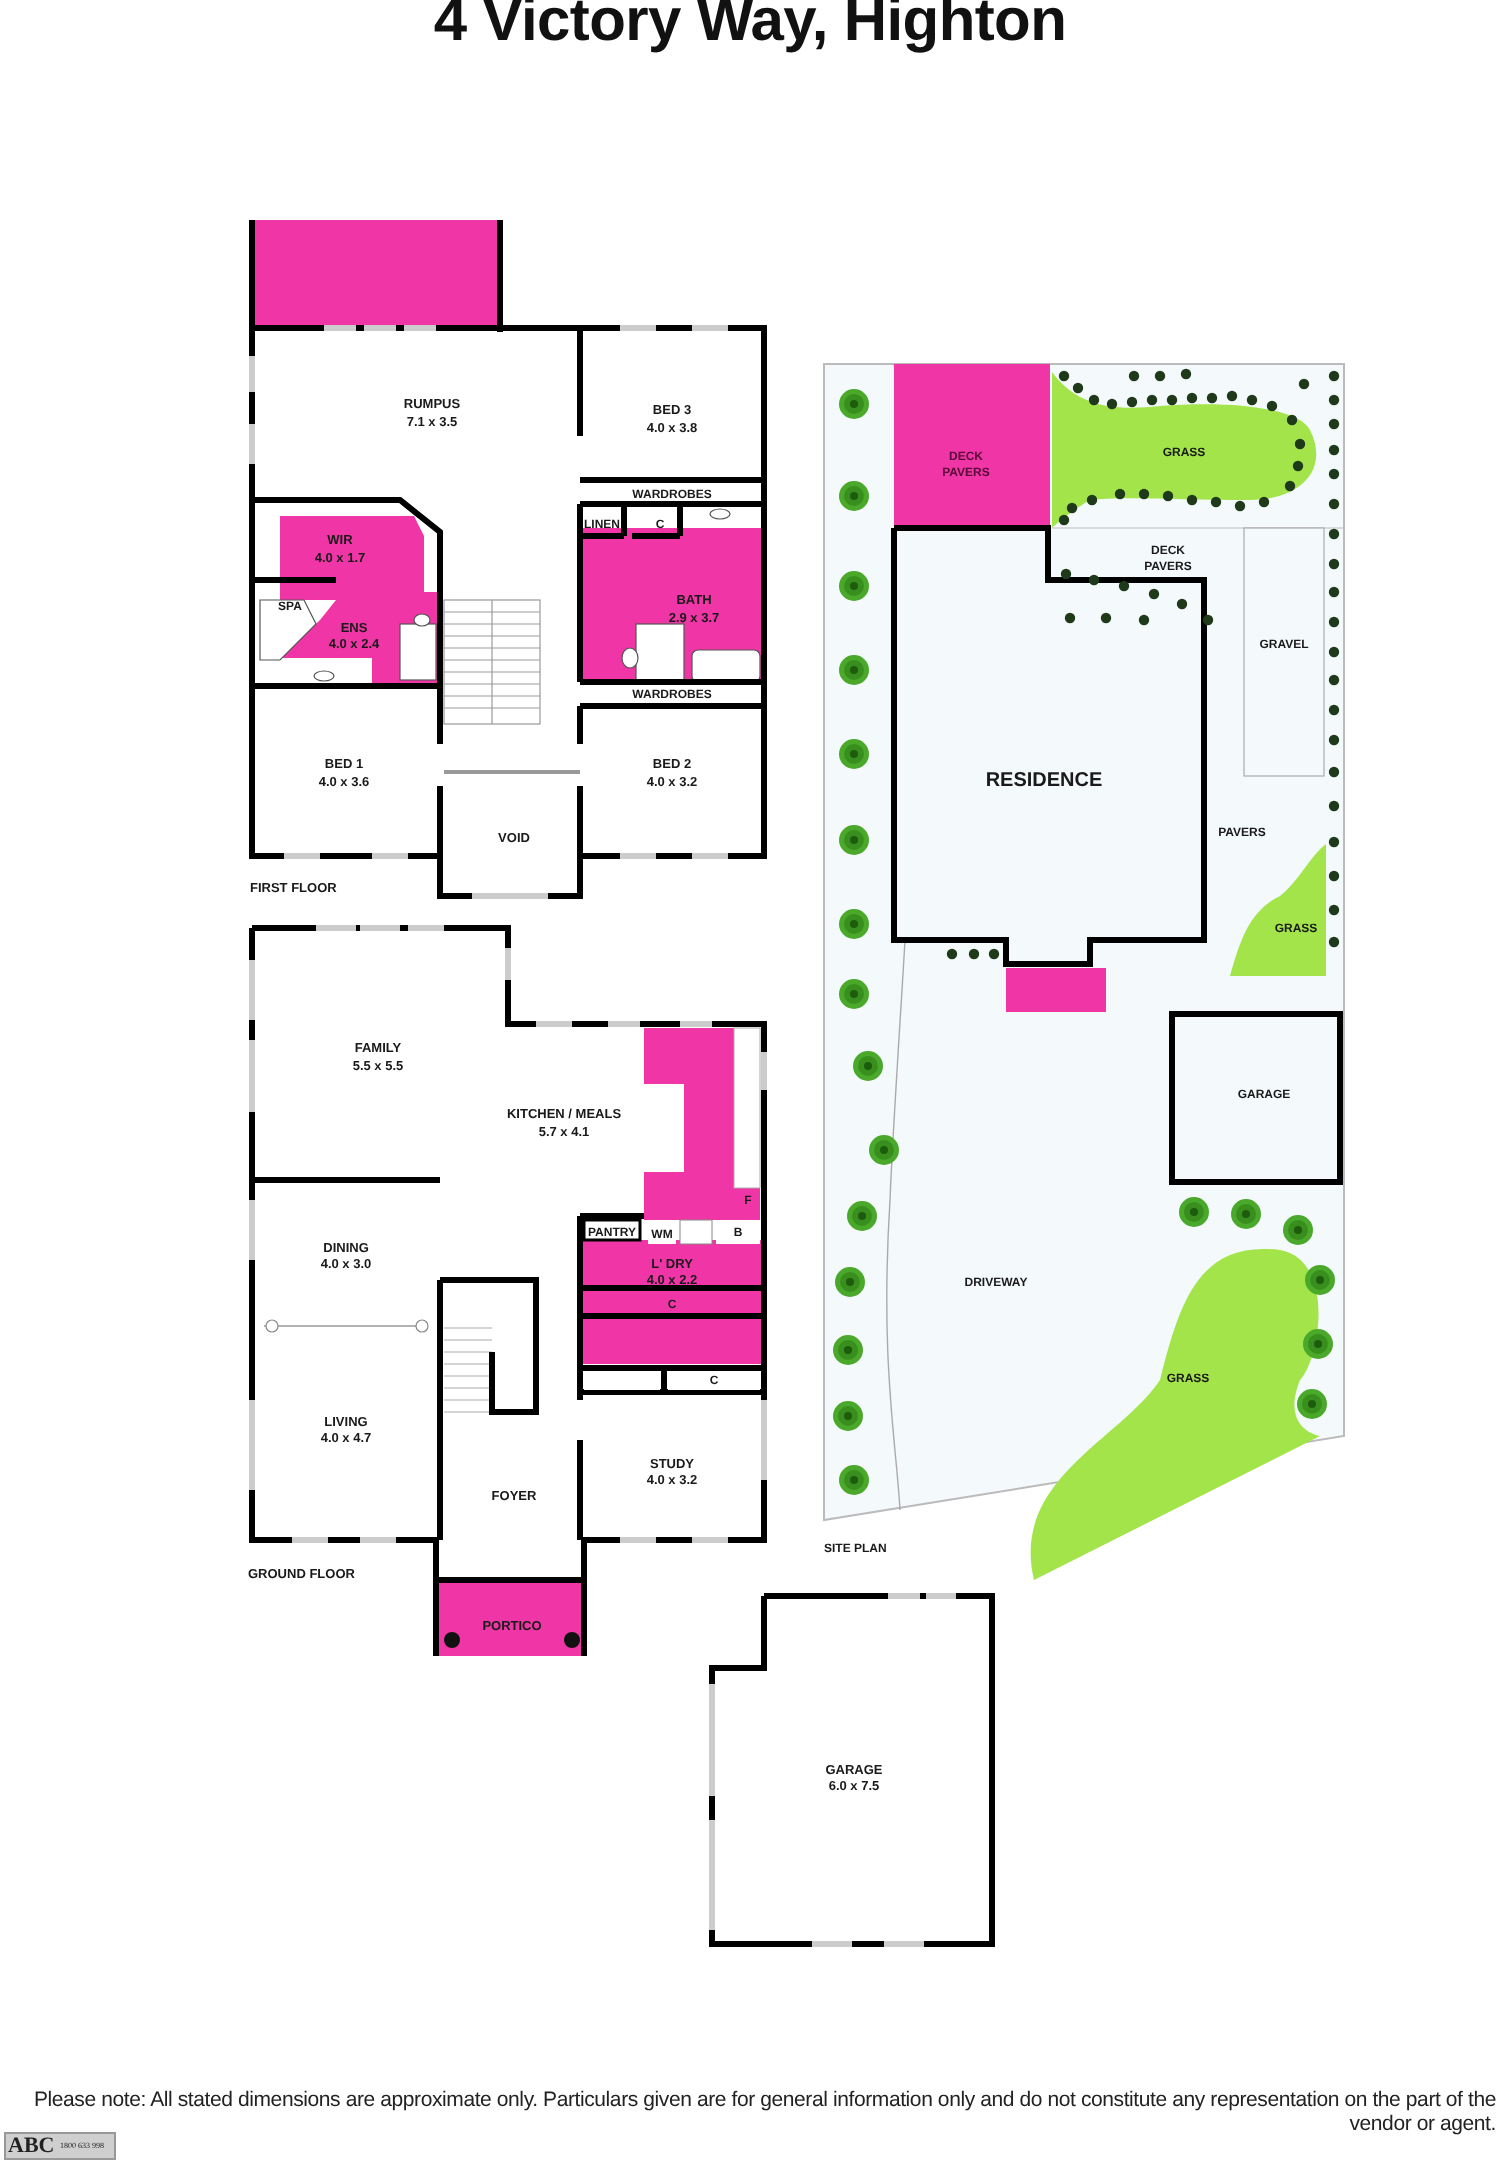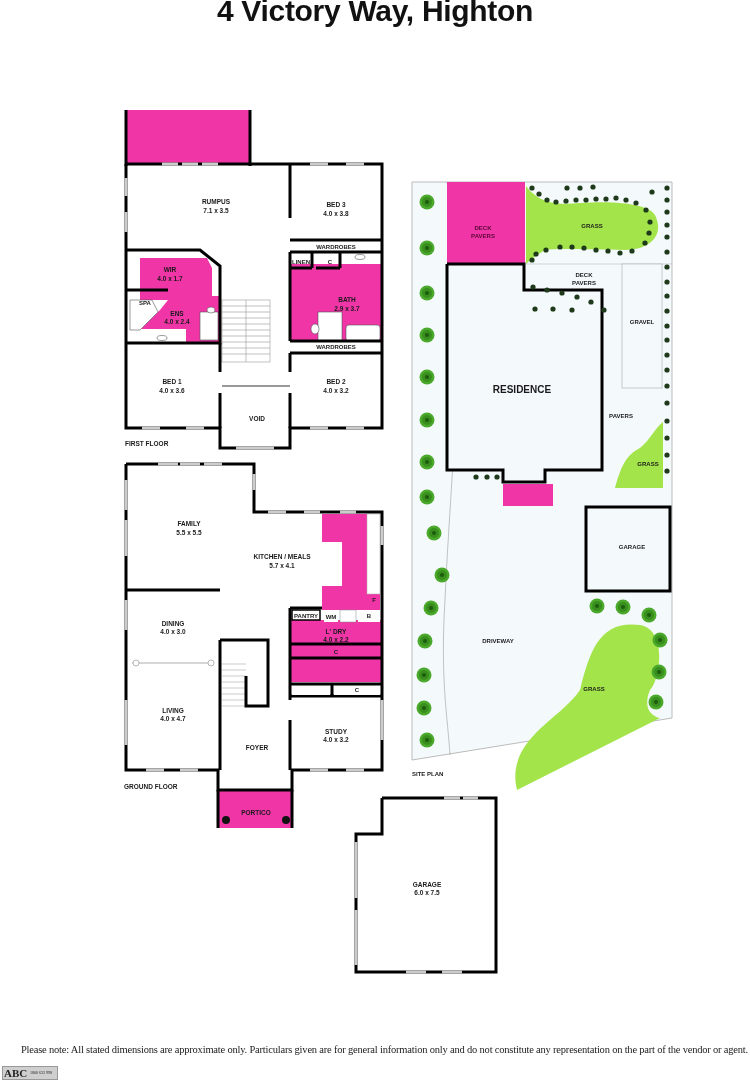--- a/index.html
+++ b/index.html
@@ -3,21 +3,21 @@
 <meta charset="utf-8">
 <style>
   html,body{margin:0;padding:0;background:#fff;}
   body{width:750px;height:1082px;position:relative;overflow:hidden;font-family:"Liberation Sans",sans-serif;}
   .title{position:absolute;left:0;top:-6px;width:750px;text-align:center;font-weight:bold;font-size:30px;color:#111;letter-spacing:-0.3px;}
   svg{position:absolute;left:0;top:0;}
   .lbl{font-family:"Liberation Sans",sans-serif;font-weight:bold;fill:#1a1a1a;text-anchor:middle;}
   .s7{font-size:6.5px;}
   .s6{font-size:6px;}
   .s10{font-size:10px;}
-  .note{position:absolute;left:0;top:1044px;width:750px;text-align:right;font-size:10.5px;color:#222;padding-right:2px;box-sizing:border-box;font-family:Liberation Serif, serif;letter-spacing:-0.2px;}
+  .note{position:absolute;left:0;top:1044px;width:750px;text-align:right;font-size:10.5px;color:#222;padding-right:2px;box-sizing:border-box;font-family:Liberation Sans, sans-serif;letter-spacing:-0.2px;}
   .logo{position:absolute;left:2px;top:1066px;width:56px;height:14px;background:#cfcfcf;border:1px solid #999;font-family:"Liberation Serif",serif;font-size:11px;font-weight:bold;line-height:12px;padding-left:1px;box-sizing:border-box;color:#222;}
   .logo small{font-size:4px;font-weight:normal;vertical-align:top;}
 </style>
 </head>
 <body>
 
 <div class="title">4 Victory Way, Highton</div>
 
 <svg width="750" height="1082" viewBox="0 0 750 1082">
   <defs>

